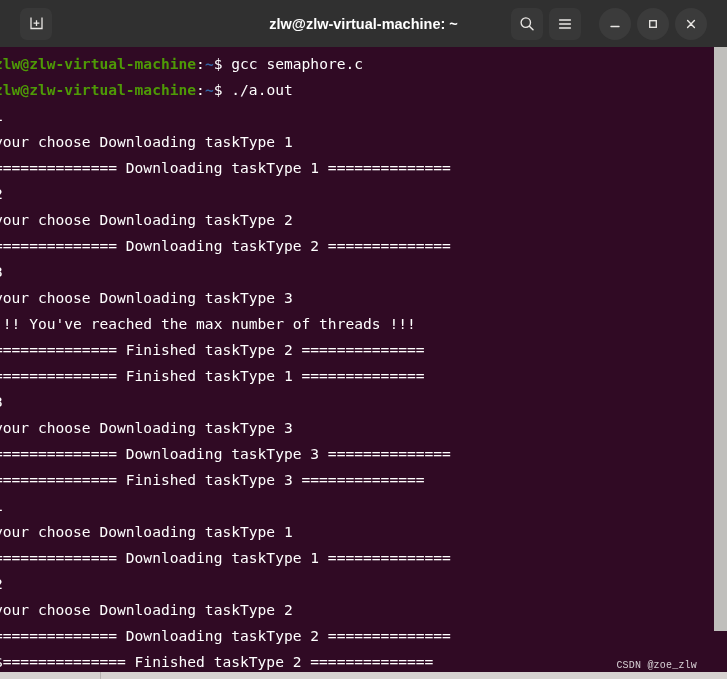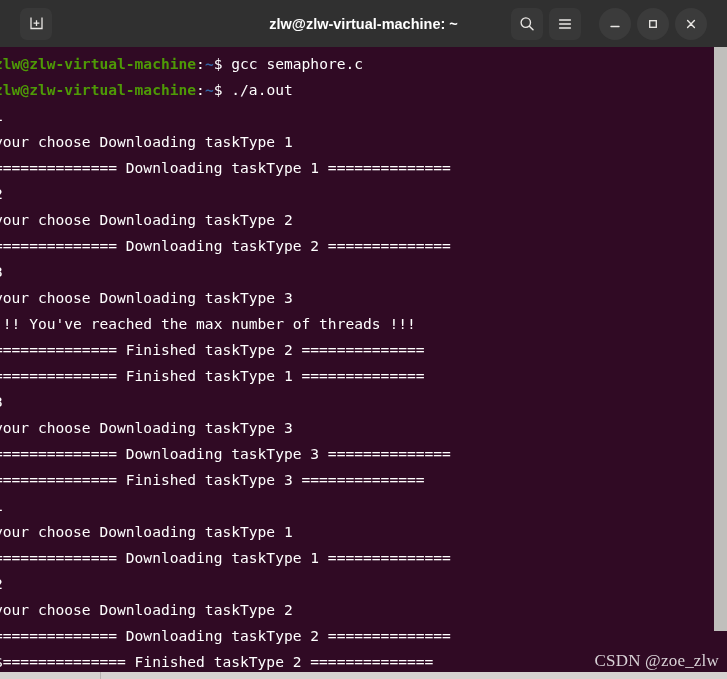--- a/index.html
+++ b/index.html
@@ -116,25 +116,25 @@
     top: 0;
     width: 13px;
     height: 584px;
     background: #c0bfbc;
     border-radius: 0px;
   }
 
   
   #watermark {
     position: absolute;
-    right: 8px;
+    right: 30px;
     bottom: 8px;
     color: #d8d2d6;
-    font-family: Liberation Serif, serif;
-    font-size: 17px;
+    font-family: Liberation Mono, monospace;
+    font-size: 10px;
     letter-spacing: 0.2px;
     pointer-events: none;
   }
 
   
   #bottom-strip {
     position: absolute;
     left: 0;
     bottom: 0;
     width: 727px;

